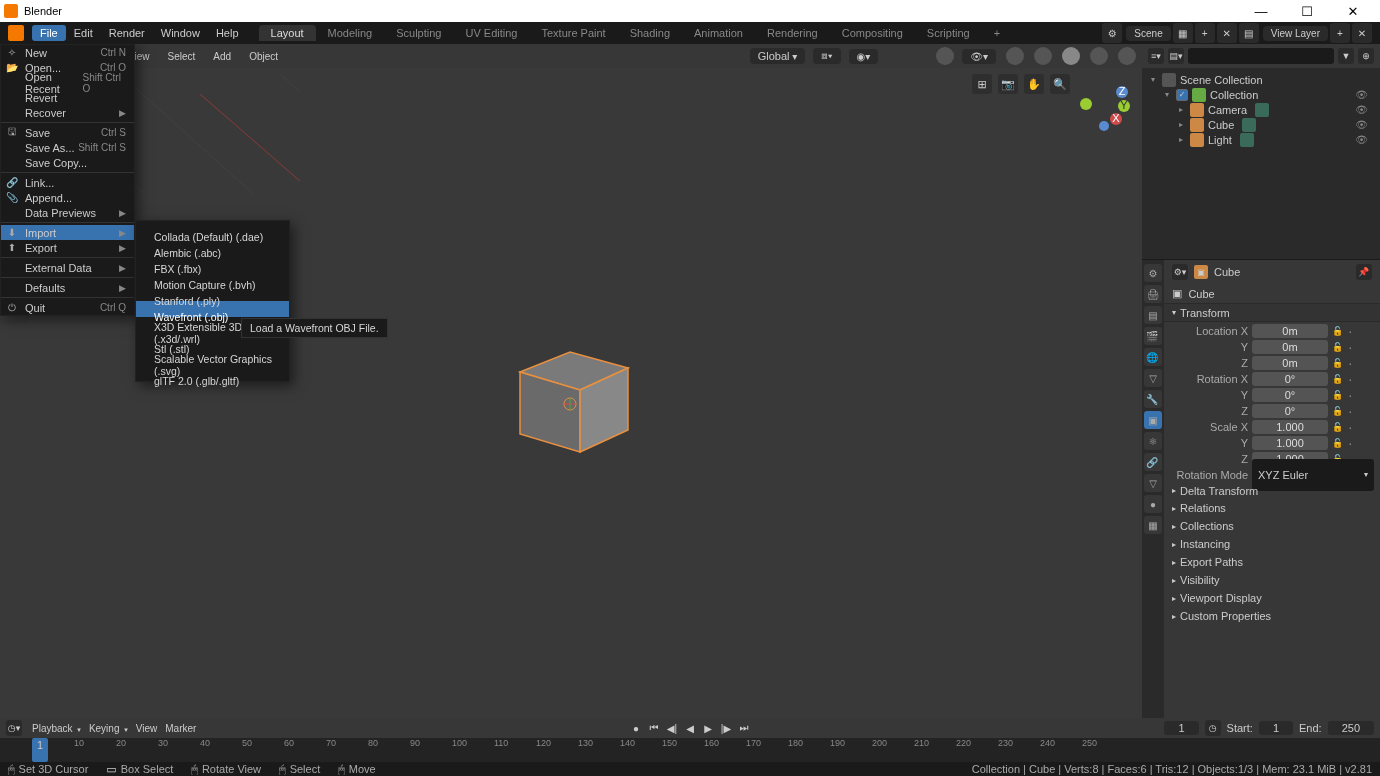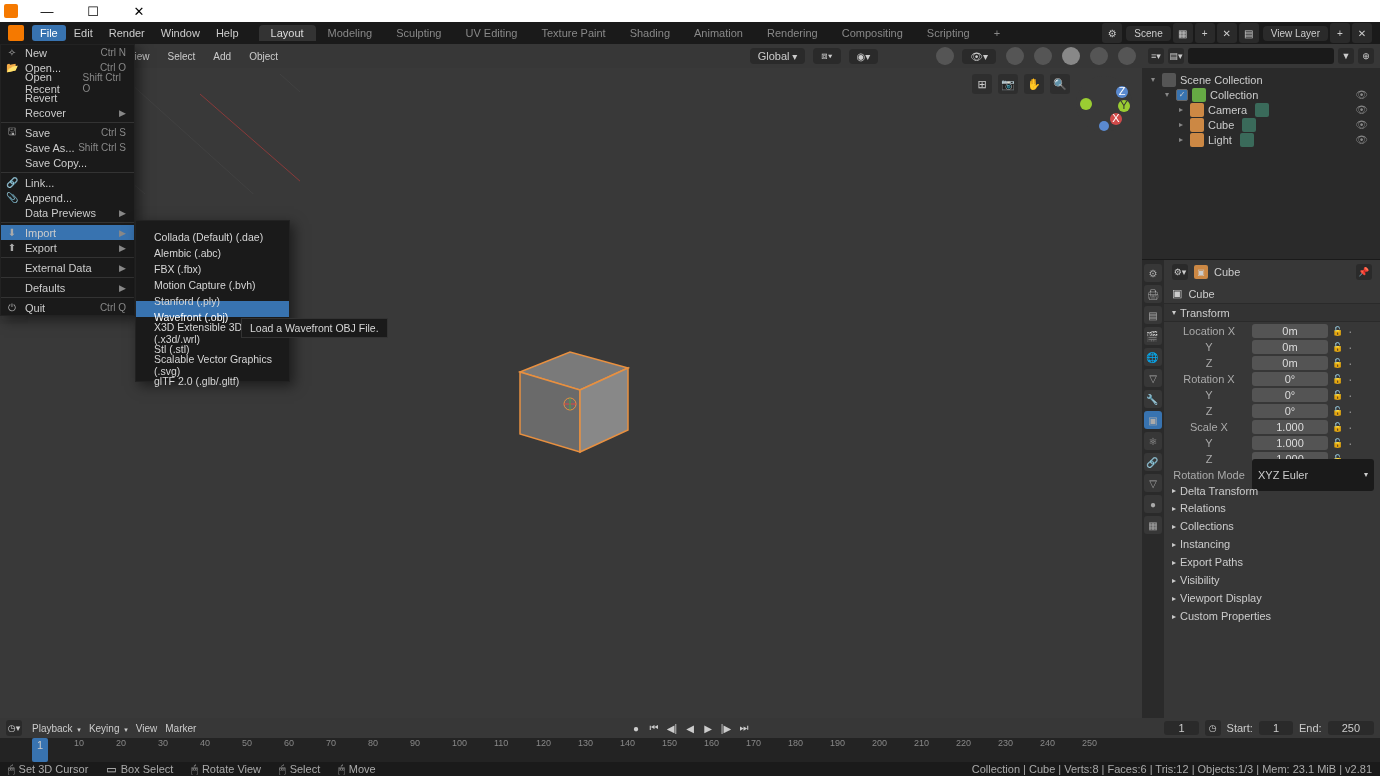--- a/index.html
+++ b/index.html
@@ -81,21 +81,21 @@
 .props .head .sb { width:16px; height:16px; background:#2a2a2a; border-radius:3px; display:flex; align-items:center; justify-content:center; font-size:9px; }
 .props .head .pin { margin-left:auto; }
 .props .tabs { width:22px; background:#2a2a2a; display:flex; flex-direction:column; gap:3px; padding:4px 2px; }
 .props .tabs .pt { width:18px; height:18px; background:#373737; border-radius:3px; display:flex; align-items:center; justify-content:center; font-size:10px; color:#aaa; }
 .props .tabs .pt.active { background:#3873b0; }
 .props .body { flex:1; display:flex; flex-direction:column; background:#373737; }
 .props .crumb { height:20px; display:flex; align-items:center; padding:0 8px; gap:6px; font-size:10px; border-bottom:1px solid #2a2a2a; }
 .props .panel-title { height:18px; display:flex; align-items:center; padding:0 8px; background:#333; font-size:10.5px; border-bottom:1px solid #2a2a2a; }
 .props .panel-title .tw { margin-right:4px; font-size:8px; }
 .props .prop-row { height:15px; display:flex; align-items:center; padding:0 6px; gap:4px; font-size:10px; margin-top:1px; }
-.props .prop-row .lbl { width:78px; text-align:center; color:#aaa; }
+.props .prop-row .lbl { width:78px; text-align:right; color:#aaa; }
 .props .prop-row .val { width:76px; height:14px; background:#545454; border-radius:3px; text-align:center; line-height:14px; color:#ddd; }
 .props .prop-row .lock { width:12px; font-size:9px; color:#888; }
 .props .prop-row .dot { width:12px; font-size:14px; color:#888; line-height:6px; }
 .props .prop-row .dd { flex:1; height:14px; background:#1a1a1a; border-radius:3px; padding:16px 6px; line-height:14px; color:#ddd; display:flex; align-items:center; }
 .props .prop-row .dd .car { margin-left:auto; font-size:8px; }
 .props .collapse { height:17px; display:flex; align-items:center; padding:0 8px; font-size:10.5px; }
 .props .collapse .tw { margin-right:4px; font-size:8px; }
 
 
 .timeline-area { position:absolute; bottom:14px; left:0; right:0; height:44px; background:#373737; }
@@ -114,20 +114,21 @@
 
 .statusbar { position:absolute; bottom:0; left:0; right:0; height:14px; background:#1a1a1a; display:flex; align-items:center; padding:0 8px; gap:14px; font-size:10px; }
 .statusbar .sitem { display:flex; align-items:center; gap:4px; color:#aaa; }
 .statusbar .spacer { flex:1; }
 </style>
 </head>
 <body>
 
 <div class="titlebar">
   <div class="logo"></div>
+  <div class="title">Blender</div>
   <div class="win-btn">—</div>
   <div class="win-btn">☐</div>
   <div class="win-btn">✕</div>
 </div>
 
 <div class="menubar">
   <div class="logo"></div>
   <div id="menu-items" style="display: flex;">
       <div class="mitem active">File</div>
       <div class="mitem">Edit</div>

